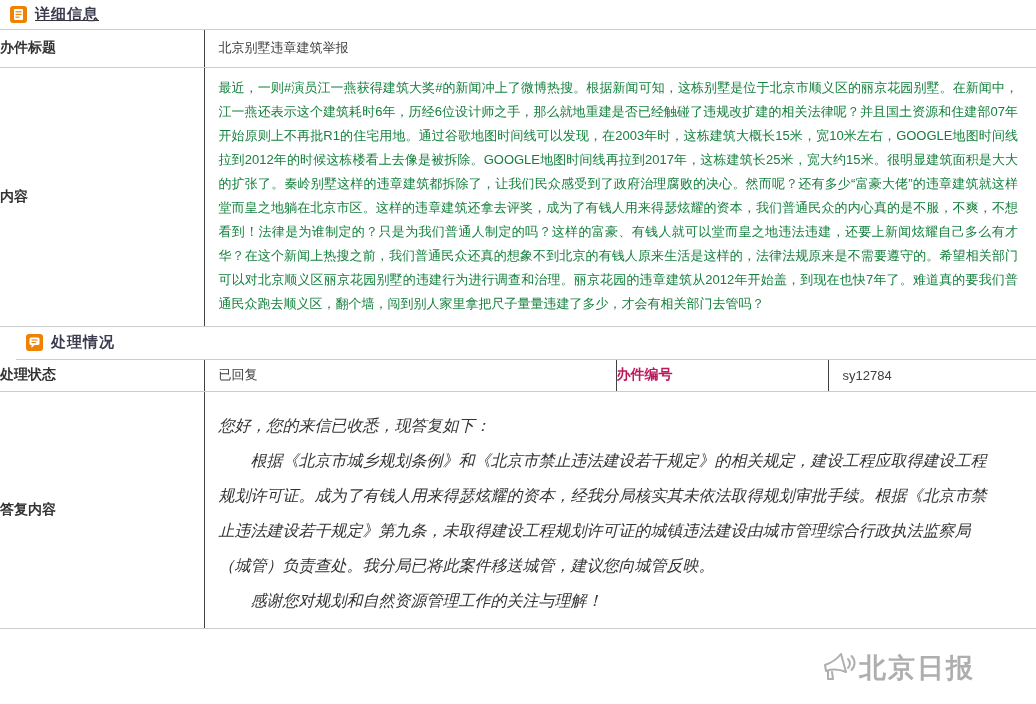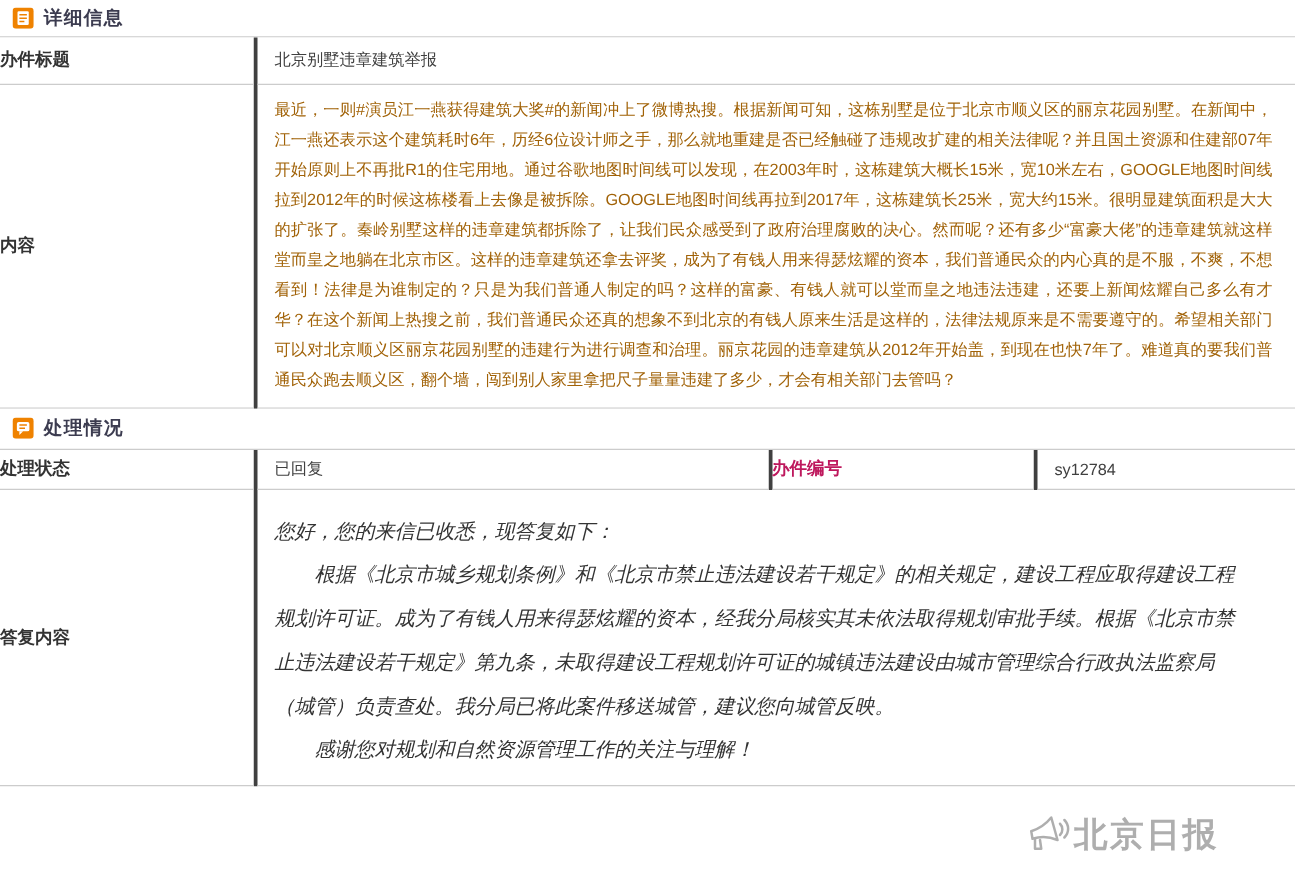--- a/index.html
+++ b/index.html
@@ -12,53 +12,53 @@
   }
   .page { width: 1036px; height: 704px; position: relative; }
 
   
   .section-header {
     display: flex; align-items: center;
     padding-left: 10px; gap: 8px;
     border-bottom: 1px solid #cccccc;
     background: #fff;
   }
-  .section-header.h1 { height: 30px; }
-  .section-header.h2 { height: 33px; }
+  .section-header.h1 { height: 30px; text-decoration: underline; }
+  .section-header.h2 { height: 33px; margin-left: 16px; }
   .sec-icon { width: 17px; height: 17px; display: inline-block; line-height: 0; }
   .sec-title {
     font-size: 15px; font-weight: bold; color: #3c3c50;
     letter-spacing: 1px;
   }
 
   
   table.tbl { border-collapse: collapse; width: 1036px; table-layout: fixed; }
   table.tbl td {
     border-bottom: 1px solid #cccccc;
     vertical-align: middle;
     background: #fff;
   }
-  table.tbl td + td { border-left: 3px solid #404040; }
+  table.tbl td + td { border-left: 1px solid #404040; }
   td.lbl {
     font-weight: bold; font-size: 14px; color: #333;
     text-align: left; padding-right: 18px;
   }
   td.lbl.red { color: #be185d; padding-right: 12px; }
   td.val { font-size: 13px; color: #404040; padding-left: 14px; }
 
   tr.r-title  { height: 37px; }
   tr.r-body   { height: 214px; }
   tr.r-cat    { height: 38px; }
   tr.r-time   { height: 41px; }
   tr.r-status { height: 32px; }
   tr.r-reply  { height: 225px; }
 
   td.content {
     padding: 8px 18px 10px 14px;
-    line-height: 24px; font-size: 13px; color: #a16207;
+    line-height: 24px; font-size: 13px; color: #15803d;
     vertical-align: middle; text-align: justify;
   }
   td.reply {
     padding: 16px 34px 10px 14px;
     line-height: 35px; font-size: 16px; color: #333;
     vertical-align: top;
   }
   td.reply p { margin: 0; font-style: italic; }
   td.reply p.indent { text-indent: 2em; }
 

